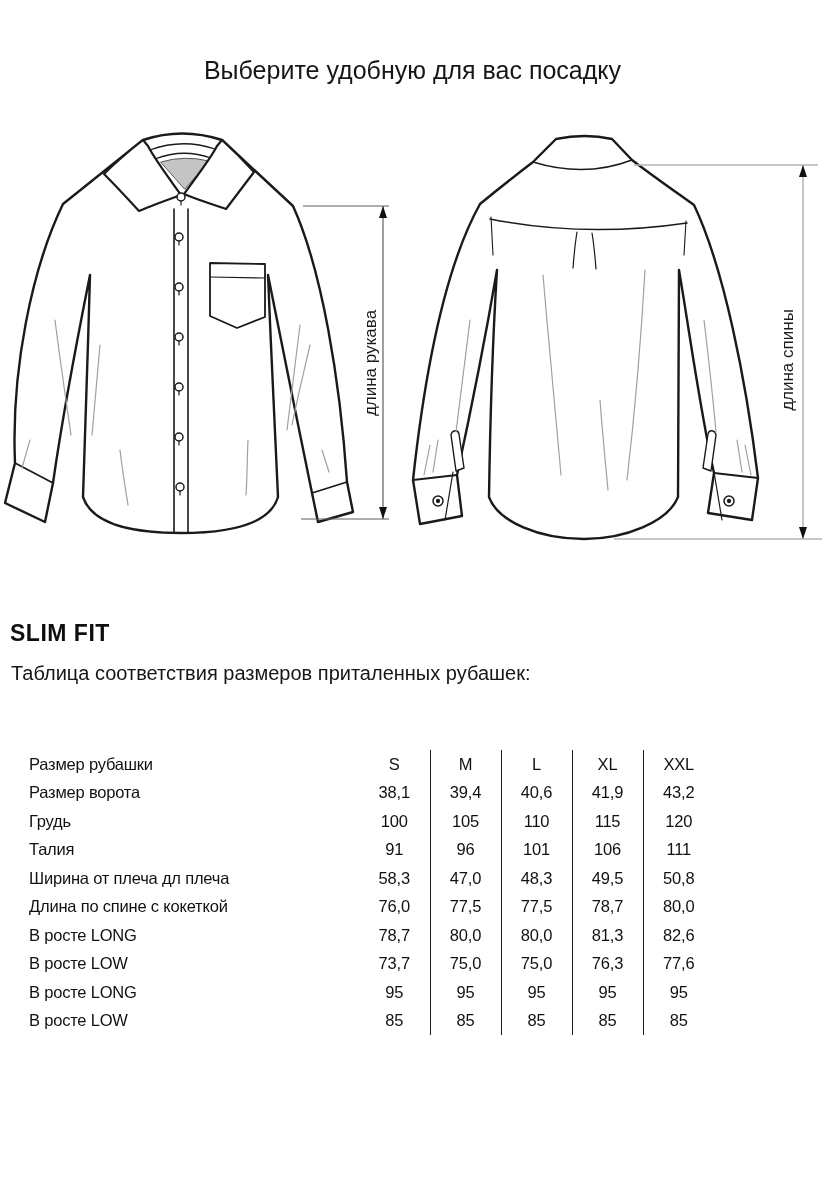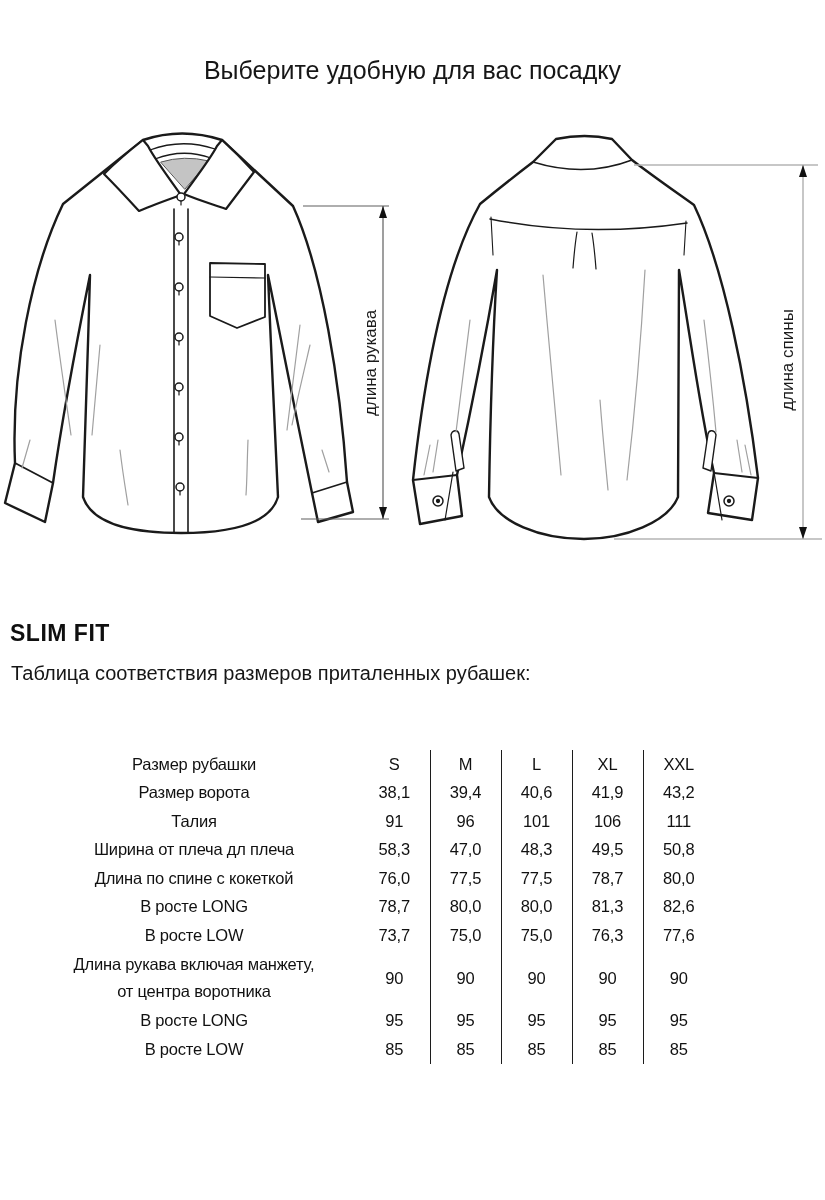--- a/index.html
+++ b/index.html
@@ -26,21 +26,21 @@
     font-size:20px;font-weight:400;color:#161616;
   }
   .size-table{
     position:absolute;top:750px;left:29px;
     border-collapse:collapse;table-layout:fixed;
   }
   .size-table td{
     height:28.5px;padding:0;margin:0;vertical-align:middle;
     font-size:16.5px;letter-spacing:-0.2px;color:#111;white-space:nowrap;
   }
-  .size-table td.lbl{text-align:center;}
+  .size-table td.lbl{text-align:left;}
   .size-table td.val{text-align:center;}
   .size-table td.bl{border-left:1.6px solid #1c1c1c;}
   .size-table tr.dbl td{height:57px;}
   .size-table tr.dbl td.lbl div{line-height:27px;}
 </style>
 </head>
 <body>
 
 <div class="page-title">Выберите удобную для вас посадку</div>
 
@@ -209,20 +209,28 @@
   </tr>
   <tr>
     <td class="lbl">Размер ворота</td>
     <td class="val">38,1</td>
     <td class="val bl">39,4</td>
     <td class="val bl">40,6</td>
     <td class="val bl">41,9</td>
     <td class="val bl">43,2</td>
   </tr>
   <tr>
+    <td class="lbl">Грудь</td>
+    <td class="val">100</td>
+    <td class="val bl">105</td>
+    <td class="val bl">110</td>
+    <td class="val bl">115</td>
+    <td class="val bl">120</td>
+  </tr>
+  <tr>
     <td class="lbl">Талия</td>
     <td class="val">91</td>
     <td class="val bl">96</td>
     <td class="val bl">101</td>
     <td class="val bl">106</td>
     <td class="val bl">111</td>
   </tr>
   <tr>
     <td class="lbl">Ширина от плеча дл плеча</td>
     <td class="val">58,3</td>
@@ -248,31 +256,20 @@
     <td class="val bl">82,6</td>
   </tr>
   <tr>
     <td class="lbl">В росте LOW</td>
     <td class="val">73,7</td>
     <td class="val bl">75,0</td>
     <td class="val bl">75,0</td>
     <td class="val bl">76,3</td>
     <td class="val bl">77,6</td>
   </tr>
-  <tr class="dbl">
-    <td class="lbl">
-      <div>Длина рукава включая манжету,</div>
-      <div>от центра воротника</div>
-    </td>
-    <td class="val">90</td>
-    <td class="val bl">90</td>
-    <td class="val bl">90</td>
-    <td class="val bl">90</td>
-    <td class="val bl">90</td>
-  </tr>
   <tr>
     <td class="lbl">В росте LONG</td>
     <td class="val">95</td>
     <td class="val bl">95</td>
     <td class="val bl">95</td>
     <td class="val bl">95</td>
     <td class="val bl">95</td>
   </tr>
   <tr>
     <td class="lbl">В росте LOW</td>

